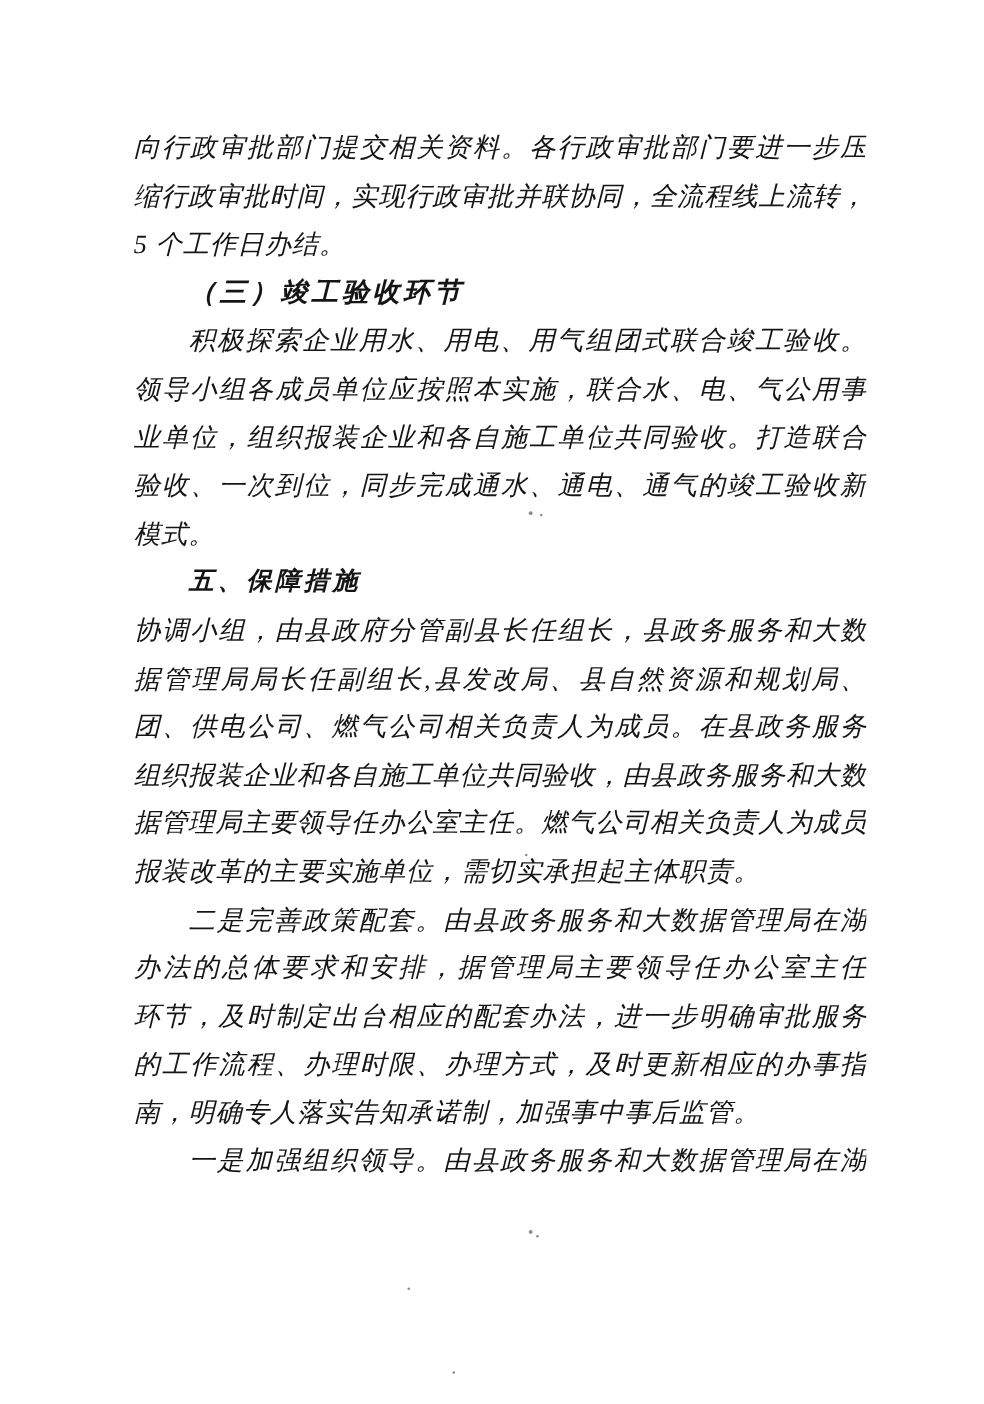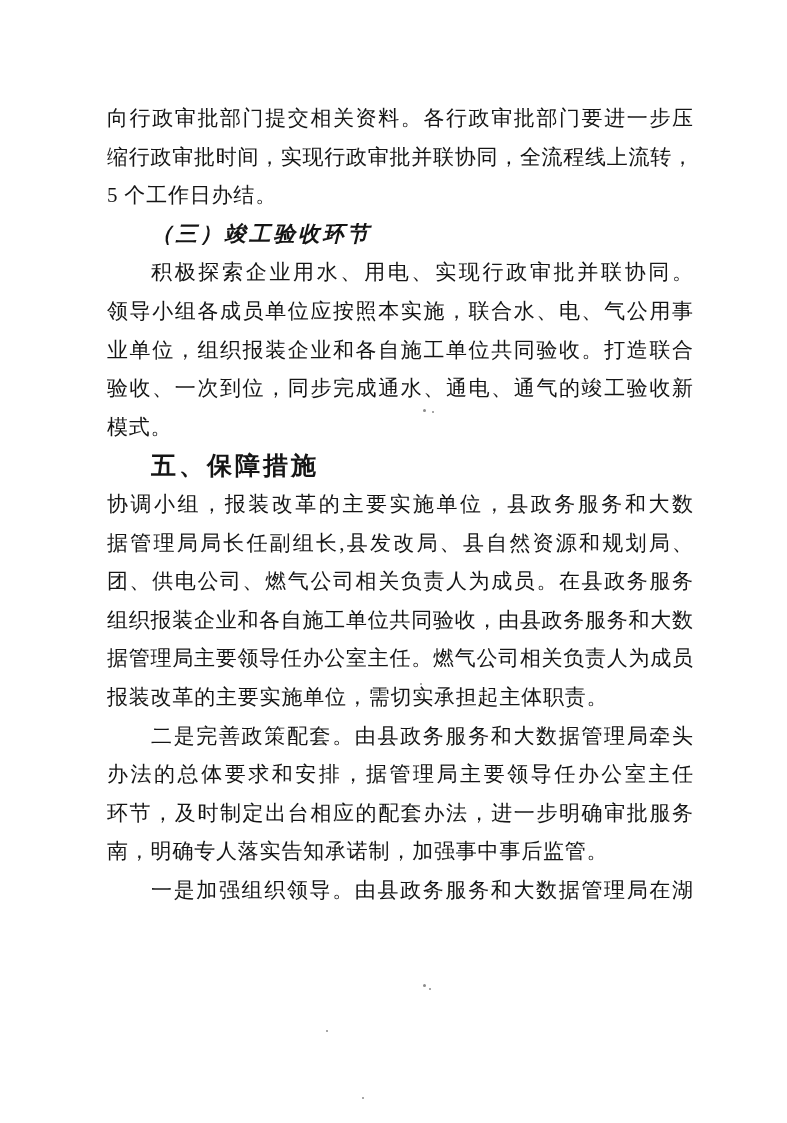--- a/index.html
+++ b/index.html
@@ -22,73 +22,75 @@
     top: 99px;
     width: 586px;
   }
   .line {
     height: 38.6px;
     line-height: 38.6px;
     font-size: 21px;
     letter-spacing: 0.8px;
     white-space: nowrap;
     text-align: left;
+    font-style: italic;
   }
   .line.fill {
     white-space: normal;
     letter-spacing: 0;
     text-align: justify;
     text-align-last: justify;
     overflow: hidden;
   }
   .line.indent {
     padding-left: 44px;
   }
   .line.kai {
     font-style: italic;
     font-size: 21.5px;
     letter-spacing: 3px;
     font-weight: bold;
   }
   .line.bold {
     font-family: "Liberation Sans", "DejaVu Sans", sans-serif;
     font-weight: 700;
-    font-size: 25px;
+    font-size: 20px;
     letter-spacing: 3px;
   }
   .speck {
     position: absolute;
     background: #8a8a8a;
     border-radius: 50%;
   }
 </style>
 </head>
 <body>
 
 <div class="page">
   <div class="text-block" id="text-block">
       <div class="line fill">向行政审批部门提交相关资料。各行政审批部门要进一步压</div>
       <div class="line fill">缩行政审批时间，实现行政审批并联协同，全流程线上流转，</div>
       <div class="line">5 个工作日办结。</div>
       <div class="line kai indent">（三）竣工验收环节</div>
-      <div class="line indent fill">积极探索企业用水、用电、实现行政审批并联协同。</div>
+      <div class="line indent fill">积极探索企业用水、用电、用气组团式联合竣工验收。</div>
       <div class="line fill">领导小组各成员单位应按照本实施，联合水、电、气公用事</div>
       <div class="line fill">业单位，组织报装企业和各自施工单位共同验收。打造联合</div>
       <div class="line fill">验收、一次到位，同步完成通水、通电、通气的竣工验收新</div>
       <div class="line">模式。</div>
       <div class="line bold indent">五、保障措施</div>
-      <div class="line fill">协调小组，报装改革的主要实施单位，县政务服务和大数</div>
+      <div class="line fill">协调小组，由县政府分管副县长任组长，县政务服务和大数</div>
       <div class="line fill">据管理局局长任副组长,县发改局、县自然资源和规划局、</div>
       <div class="line fill">团、供电公司、燃气公司相关负责人为成员。在县政务服务</div>
       <div class="line fill">组织报装企业和各自施工单位共同验收，由县政务服务和大数</div>
       <div class="line fill">据管理局主要领导任办公室主任。燃气公司相关负责人为成员</div>
       <div class="line">报装改革的主要实施单位，需切实承担起主体职责。</div>
-      <div class="line indent fill">二是完善政策配套。由县政务服务和大数据管理局牵头</div>
+      <div class="line indent fill">二是完善政策配套。由县政务服务和大数据管理局在湖</div>
       <div class="line fill">办法的总体要求和安排，据管理局主要领导任办公室主任</div>
       <div class="line fill">环节，及时制定出台相应的配套办法，进一步明确审批服务</div>
+      <div class="line fill">的工作流程、办理时限、办理方式，及时更新相应的办事指</div>
       <div class="line">南，明确专人落实告知承诺制，加强事中事后监管。</div>
       <div class="line indent fill">一是加强组织领导。由县政务服务和大数据管理局在湖</div>
     </div>
 <div class="speck" style="left: 423px; top: 409px; width: 3px; height: 3px;"></div>
     <div class="speck" style="left: 432px; top: 411px; width: 2px; height: 2px;"></div>
     <div class="speck" style="left: 420px; top: 683px; width: 2px; height: 2px;"></div>
     <div class="speck" style="left: 423px; top: 984px; width: 3px; height: 3px;"></div>
     <div class="speck" style="left: 429px; top: 988px; width: 2px; height: 2px;"></div>
     <div class="speck" style="left: 326px; top: 1030px; width: 2px; height: 2px;"></div>
     <div class="speck" style="left: 362px; top: 1097px; width: 2px; height: 2px;"></div>

